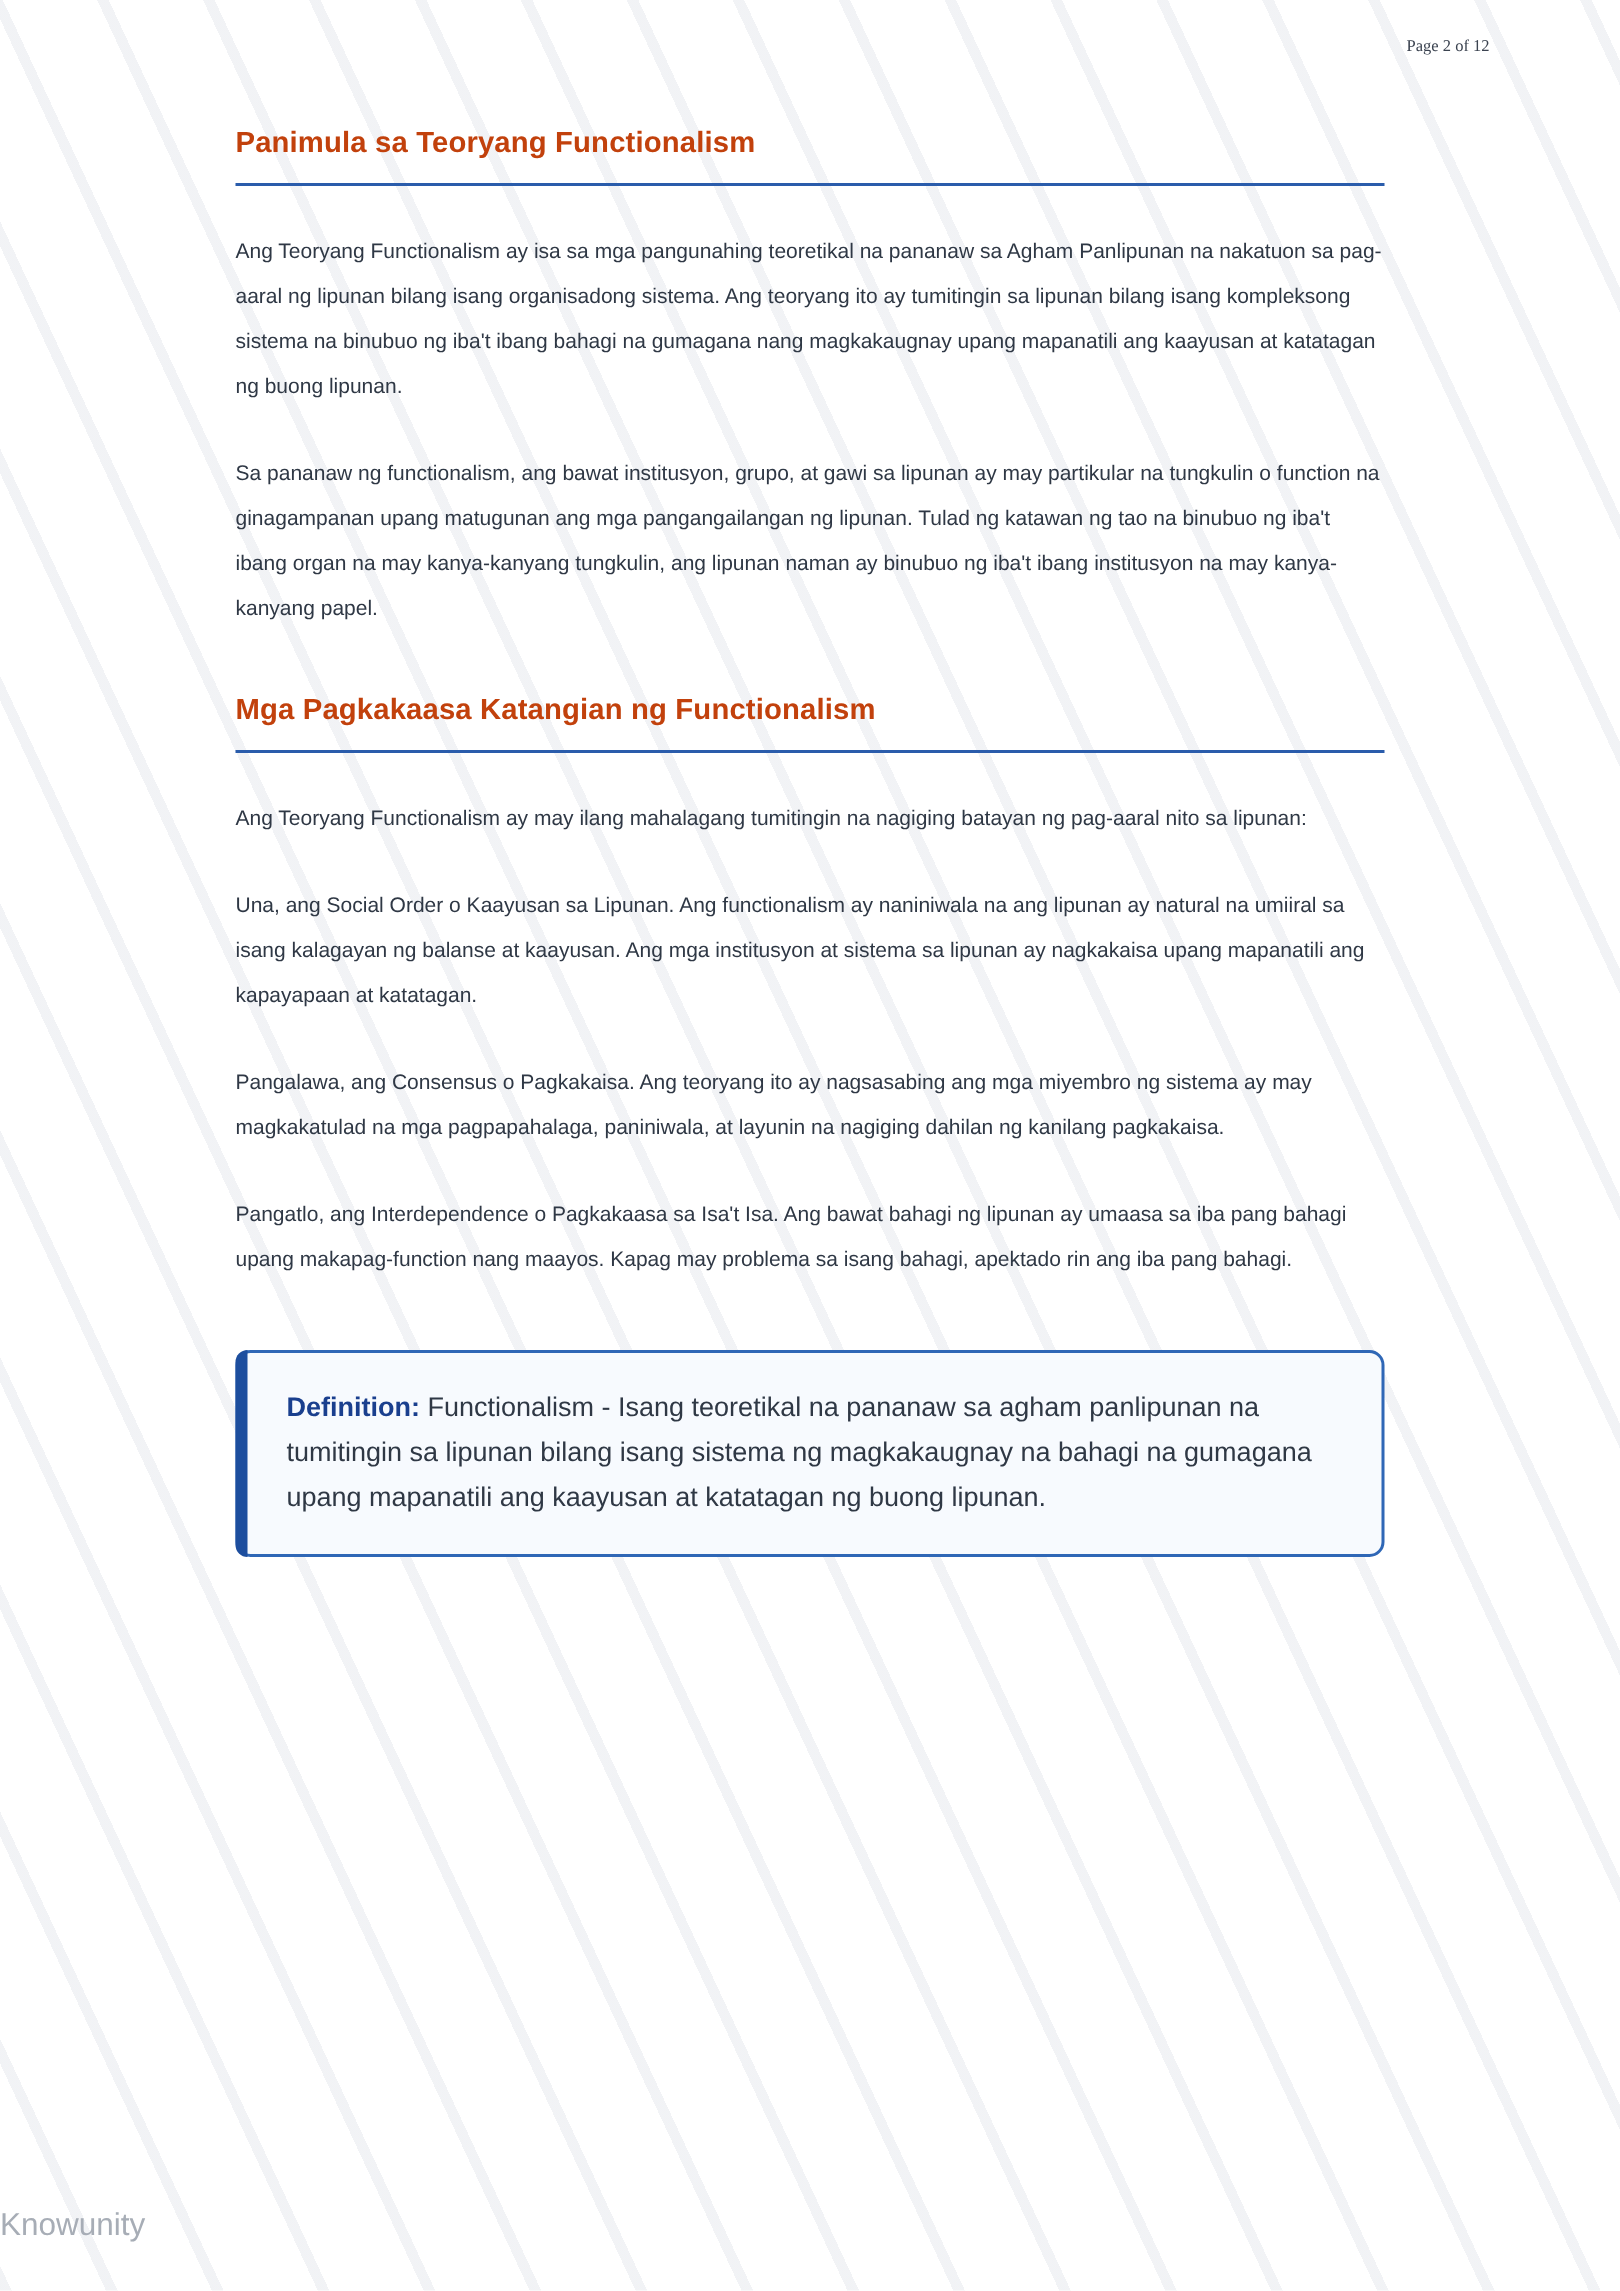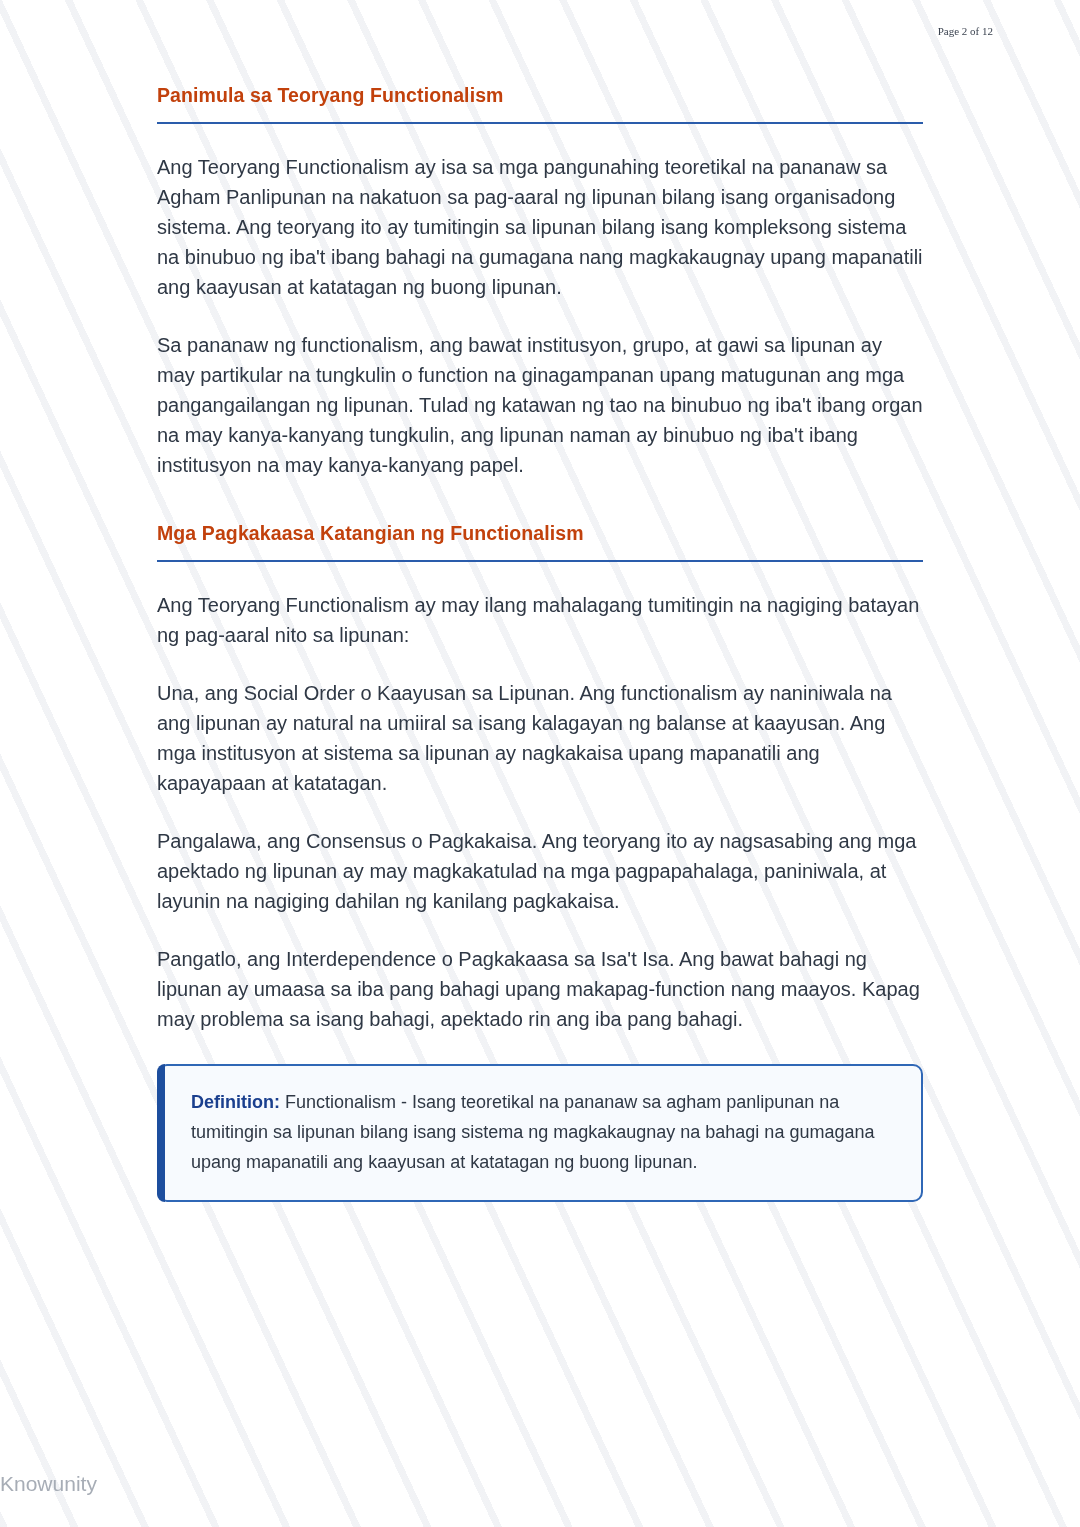--- a/index.html
+++ b/index.html
@@ -45,27 +45,27 @@
     letter-spacing: 0.1px;
   }
   h2.section-heading.second { margin-top: 42px; }
   hr.heading-rule {
     border: none;
     border-top: 2px solid #2a5cab;
     margin-top: 15px;
   }
   p.body-par {
     margin-top: 28px;
-    font-size: 20px;
+    font-size: 14px;
     line-height: 30px;
     color: #2f3845;
   }
   .definition-box {
     position: relative;
-    margin-top: 30px;
+    margin-top: 46px;
     border: 2px solid #2f67b6;
     border-radius: 10px;
     background: #f7fafe;
     padding: 21px 30px 23px 32px;
     font-size: 18px;
     line-height: 30px;
     color: #2f3845;
   }
   .definition-accent {
     position: absolute;
@@ -106,21 +106,21 @@
 
   <p class="body-par">Sa pananaw ng functionalism, ang bawat institusyon, grupo, at gawi sa lipunan ay may partikular na tungkulin o function na ginagampanan upang matugunan ang mga pangangailangan ng lipunan. Tulad ng katawan ng tao na binubuo ng iba't ibang organ na may kanya-kanyang tungkulin, ang lipunan naman ay binubuo ng iba't ibang institusyon na may kanya-kanyang papel.</p>
 
   <h2 class="section-heading second">Mga Pagkakaasa Katangian ng Functionalism</h2>
   <hr class="heading-rule">
 
   <p class="body-par">Ang Teoryang Functionalism ay may ilang mahalagang tumitingin na nagiging batayan ng pag-aaral nito sa lipunan:</p>
 
   <p class="body-par">Una, ang Social Order o Kaayusan sa Lipunan. Ang functionalism ay naniniwala na ang lipunan ay natural na umiiral sa isang kalagayan ng balanse at kaayusan. Ang mga institusyon at sistema sa lipunan ay nagkakaisa upang mapanatili ang kapayapaan at katatagan.</p>
 
-  <p class="body-par">Pangalawa, ang Consensus o Pagkakaisa. Ang teoryang ito ay nagsasabing ang mga apektado ng lipunan ay may magkakatulad na mga pagpapahalaga, paniniwala, at layunin na nagiging dahilan ng kanilang pagkakaisa.</p>
+  <p class="body-par">Pangalawa, ang Consensus o Pagkakaisa. Ang teoryang ito ay nagsasabing ang mga miyembro ng sistema ay may magkakatulad na mga pagpapahalaga, paniniwala, at layunin na nagiging dahilan ng kanilang pagkakaisa.</p>
 
   <p class="body-par">Pangatlo, ang Interdependence o Pagkakaasa sa Isa't Isa. Ang bawat bahagi ng lipunan ay umaasa sa iba pang bahagi upang makapag-function nang maayos. Kapag may problema sa isang bahagi, apektado rin ang iba pang bahagi.</p>
 
   <div class="definition-box">
     <div class="definition-accent"></div>
     <span class="definition-label">Definition:</span><span> Functionalism - Isang teoretikal na pananaw sa agham panlipunan na tumitingin sa lipunan bilang isang sistema ng magkakaugnay na bahagi na gumagana upang mapanatili ang kaayusan at katatagan ng buong lipunan.</span>
   </div>
 
 </div>
 

